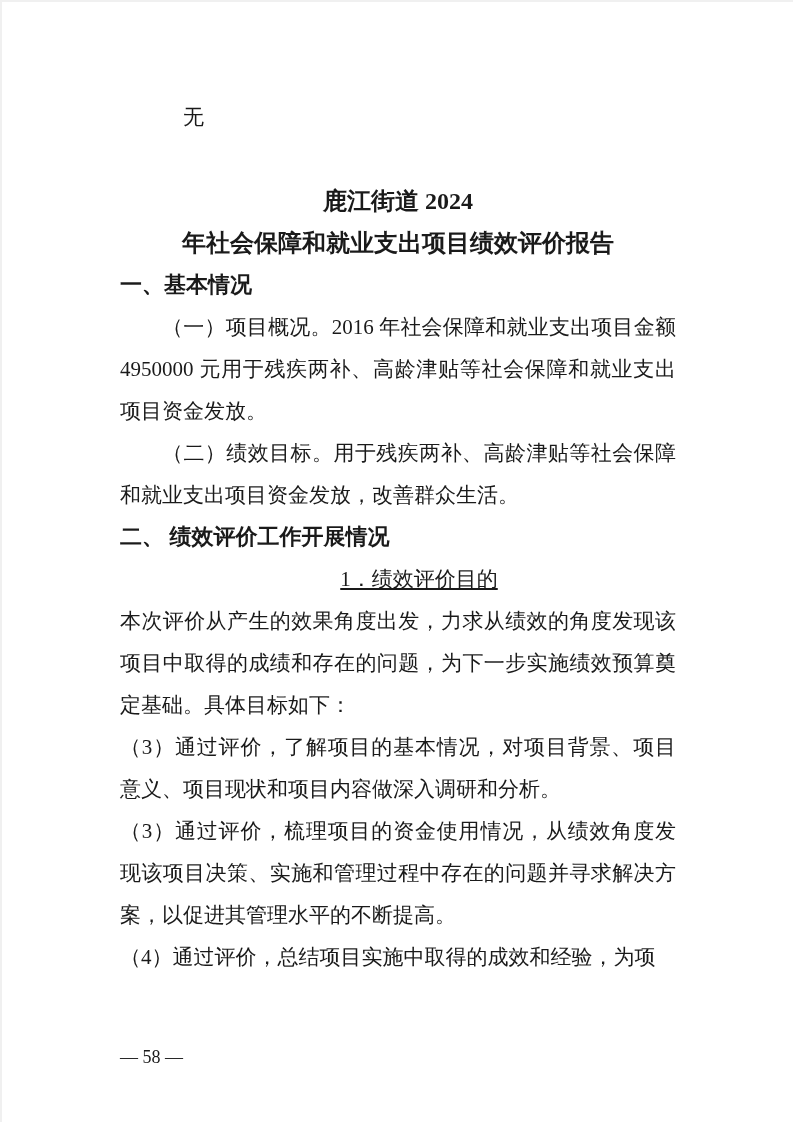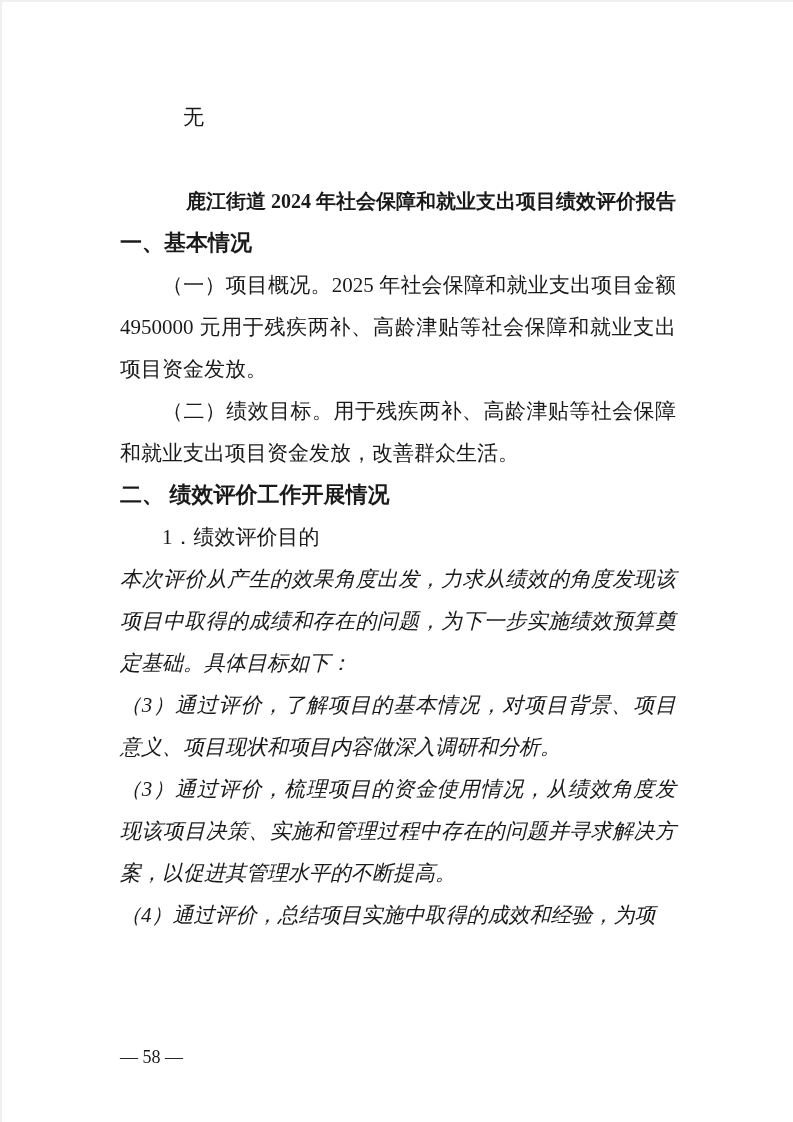--- a/index.html
+++ b/index.html
@@ -36,42 +36,42 @@
   }
   .lead {
     text-indent: 63px;
     text-align: left;
   }
   .blank-line {
     height: 42px;
   }
   .report-title {
     font-weight: bold;
-    font-size: 20px;
-    text-align: right;
+    font-size: 24px;
+    text-align: center;
     text-indent: 0;
     word-break: keep-all;
   }
   .sec-heading {
     font-weight: bold;
     font-size: 22px;
     text-align: left;
     text-indent: 0;
     font-family: Liberation Serif, serif;
   }
   .p-indent {
     text-indent: 42px;
   }
   .p-flush {
     text-indent: 0;
-    font-style: italic;
   }
   .sub-heading {
     text-indent: 42px;
-    text-align: left;
+    text-align: center;
+    text-decoration: underline;
   }
   .footer {
     position: absolute;
     top: 1034px;
     left: 118px;
     width: 558px;
     line-height: 42px;
     font-size: 18px;
     color: #1a1a1a;
   }
@@ -83,21 +83,21 @@
   <div class="doc">
 
     <p class="lead">无</p>
 
     <div class="blank-line"></div>
 
     <p class="report-title">鹿江街道 2024 年社会保障和就业支出项目绩效评价报告</p>
 
     <p class="sec-heading">一、基本情况</p>
 
-    <p class="p-indent">（一）项目概况。2025 年社会保障和就业支出项目金额 4950000 元用于残疾两补、高龄津贴等社会保障和就业支出项目资金发放。</p>
+    <p class="p-indent">（一）项目概况。2016 年社会保障和就业支出项目金额 4950000 元用于残疾两补、高龄津贴等社会保障和就业支出项目资金发放。</p>
 
     <p class="p-indent">（二）绩效目标。用于残疾两补、高龄津贴等社会保障和就业支出项目资金发放，改善群众生活。</p>
 
     <p class="sec-heading">二、 绩效评价工作开展情况</p>
 
     <p class="sub-heading">1．绩效评价目的</p>
 
     <p class="p-flush">本次评价从产生的效果角度出发，力求从绩效的角度发现该项目中取得的成绩和存在的问题，为下一步实施绩效预算奠定基础。具体目标如下：</p>
 
     <p class="p-flush">（3）通过评价，了解项目的基本情况，对项目背景、项目意义、项目现状和项目内容做深入调研和分析。</p>

